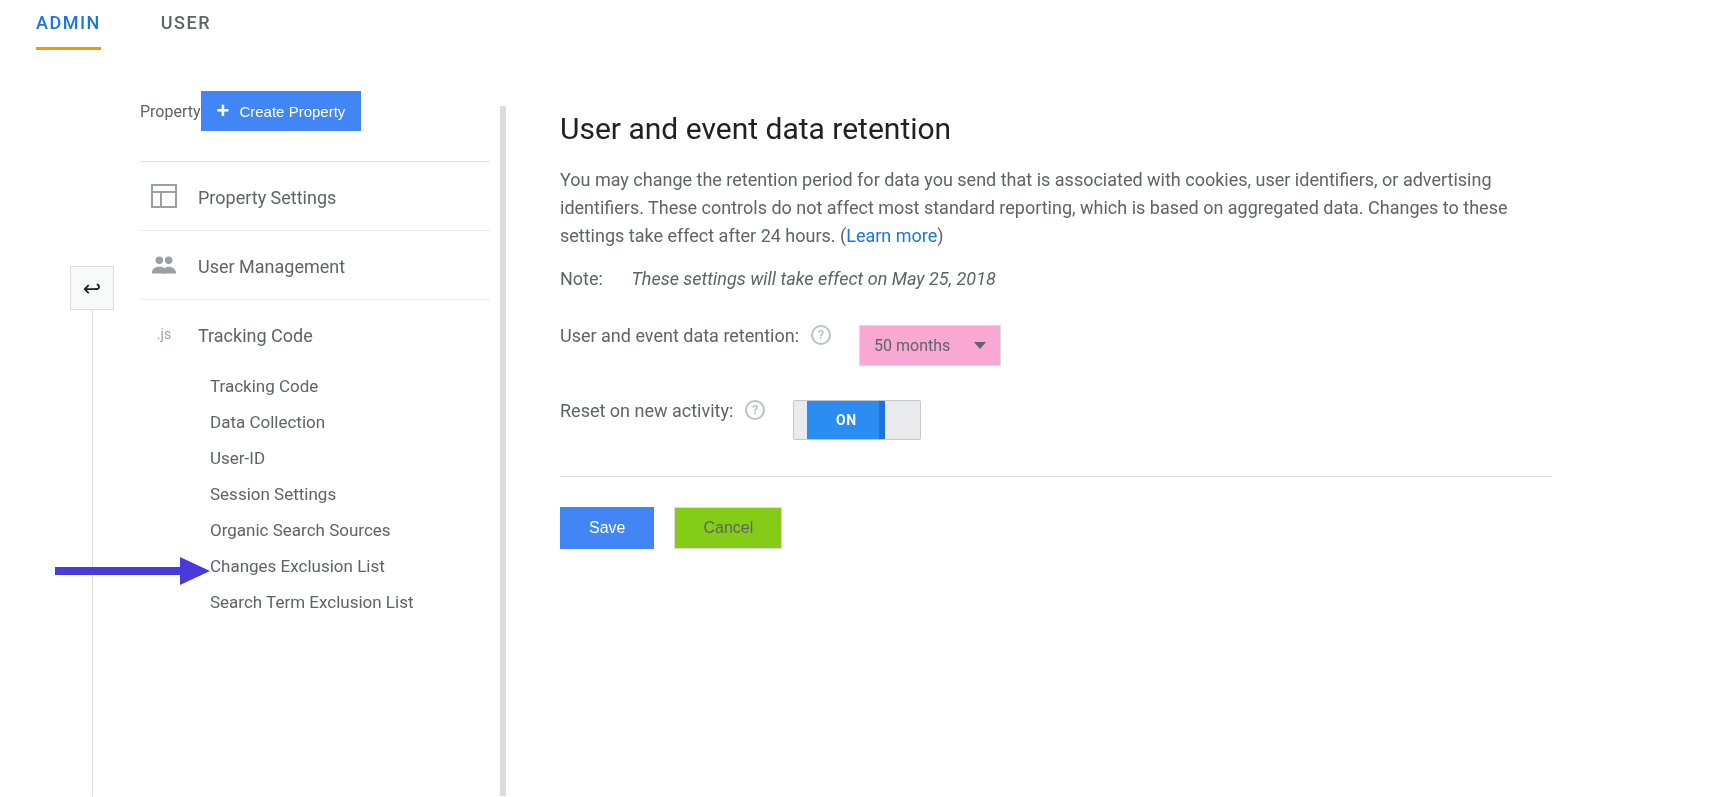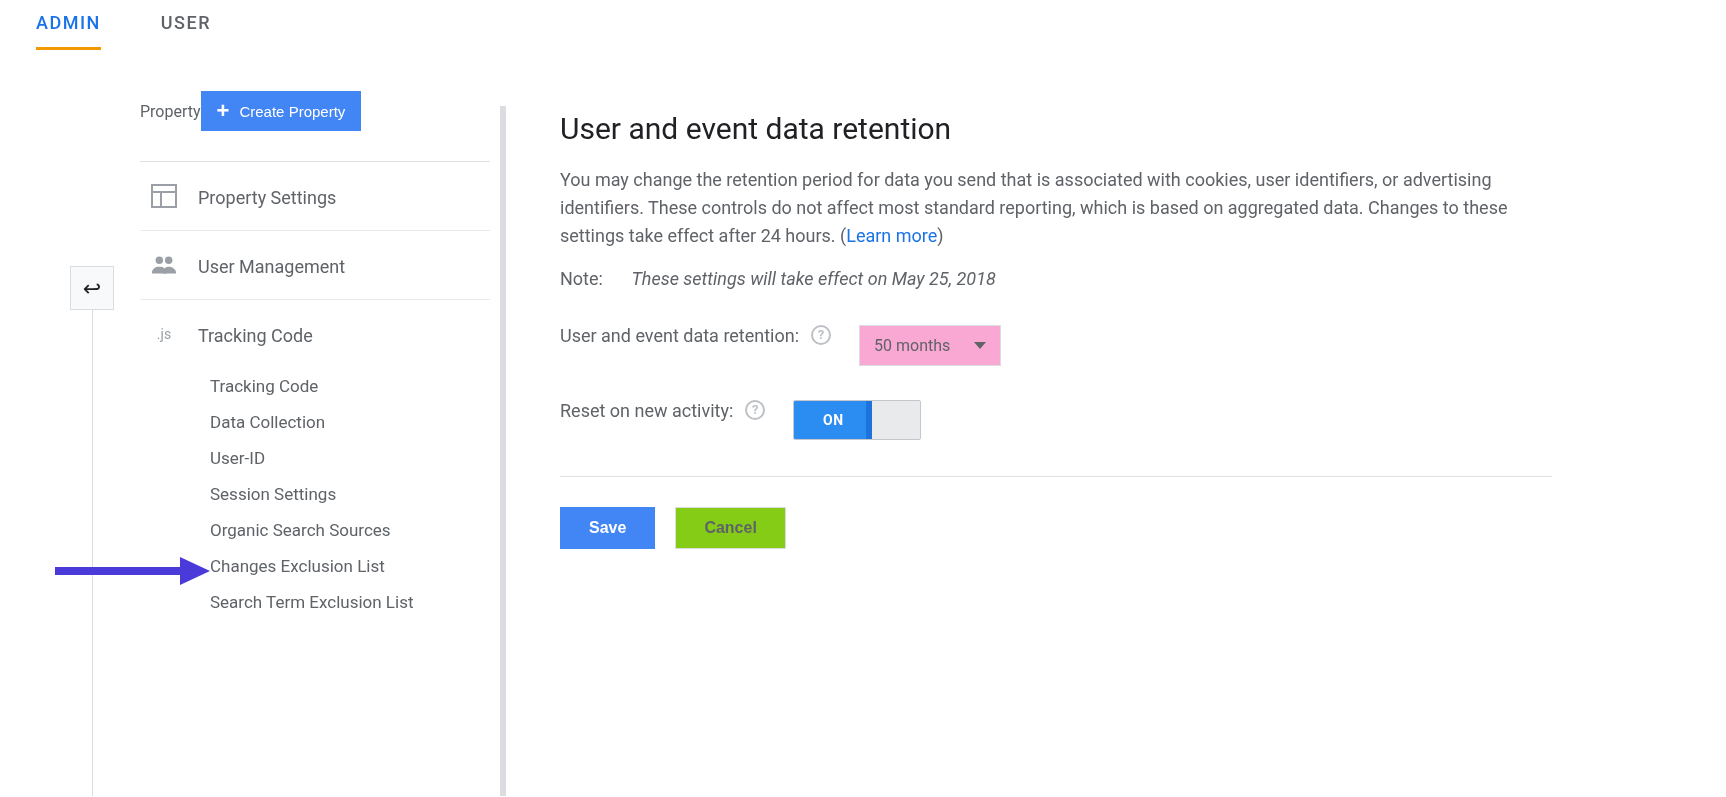--- a/index.html
+++ b/index.html
@@ -204,20 +204,21 @@
   .toggle {
     width: 128px;
     height: 40px;
     border: 1px solid #c4c7cc;
     background: #e8eaec;
     border-radius: 2px;
     display: inline-flex;
     overflow: hidden;
     margin-left: 18px;
     cursor: pointer;
+    padding-left: 13px;
   }
   .toggle .on {
     flex: 0 0 78px;
     background: #2b8cf2;
     box-shadow: inset -6px 0 0 #1d73db;
     color: #fff;
     font-weight: 700;
     font-size: 14px;
     display: flex;
     align-items: center;
@@ -227,21 +228,21 @@
   .toggle .off { flex: 1; }
   .main-hr {
     border: none;
     border-top: 1px solid #e0e0e0;
     margin: 36px 0 30px 0;
   }
   .btn-row { display: flex; gap: 20px; }
   .btn {
     padding: 11px 28px;
     font-size: 16px;
-    font-weight: 700;
+    font-weight: 400;
     border: 1px solid transparent;
     cursor: pointer;
     text-align: center;
   }
   .btn-primary { background: #4285f4; color: #fff; }
   .btn-secondary { background: #84cc16; color: #5f6368; border-color: #dadce0; }
 </style>
 </head>
 <body>
 

